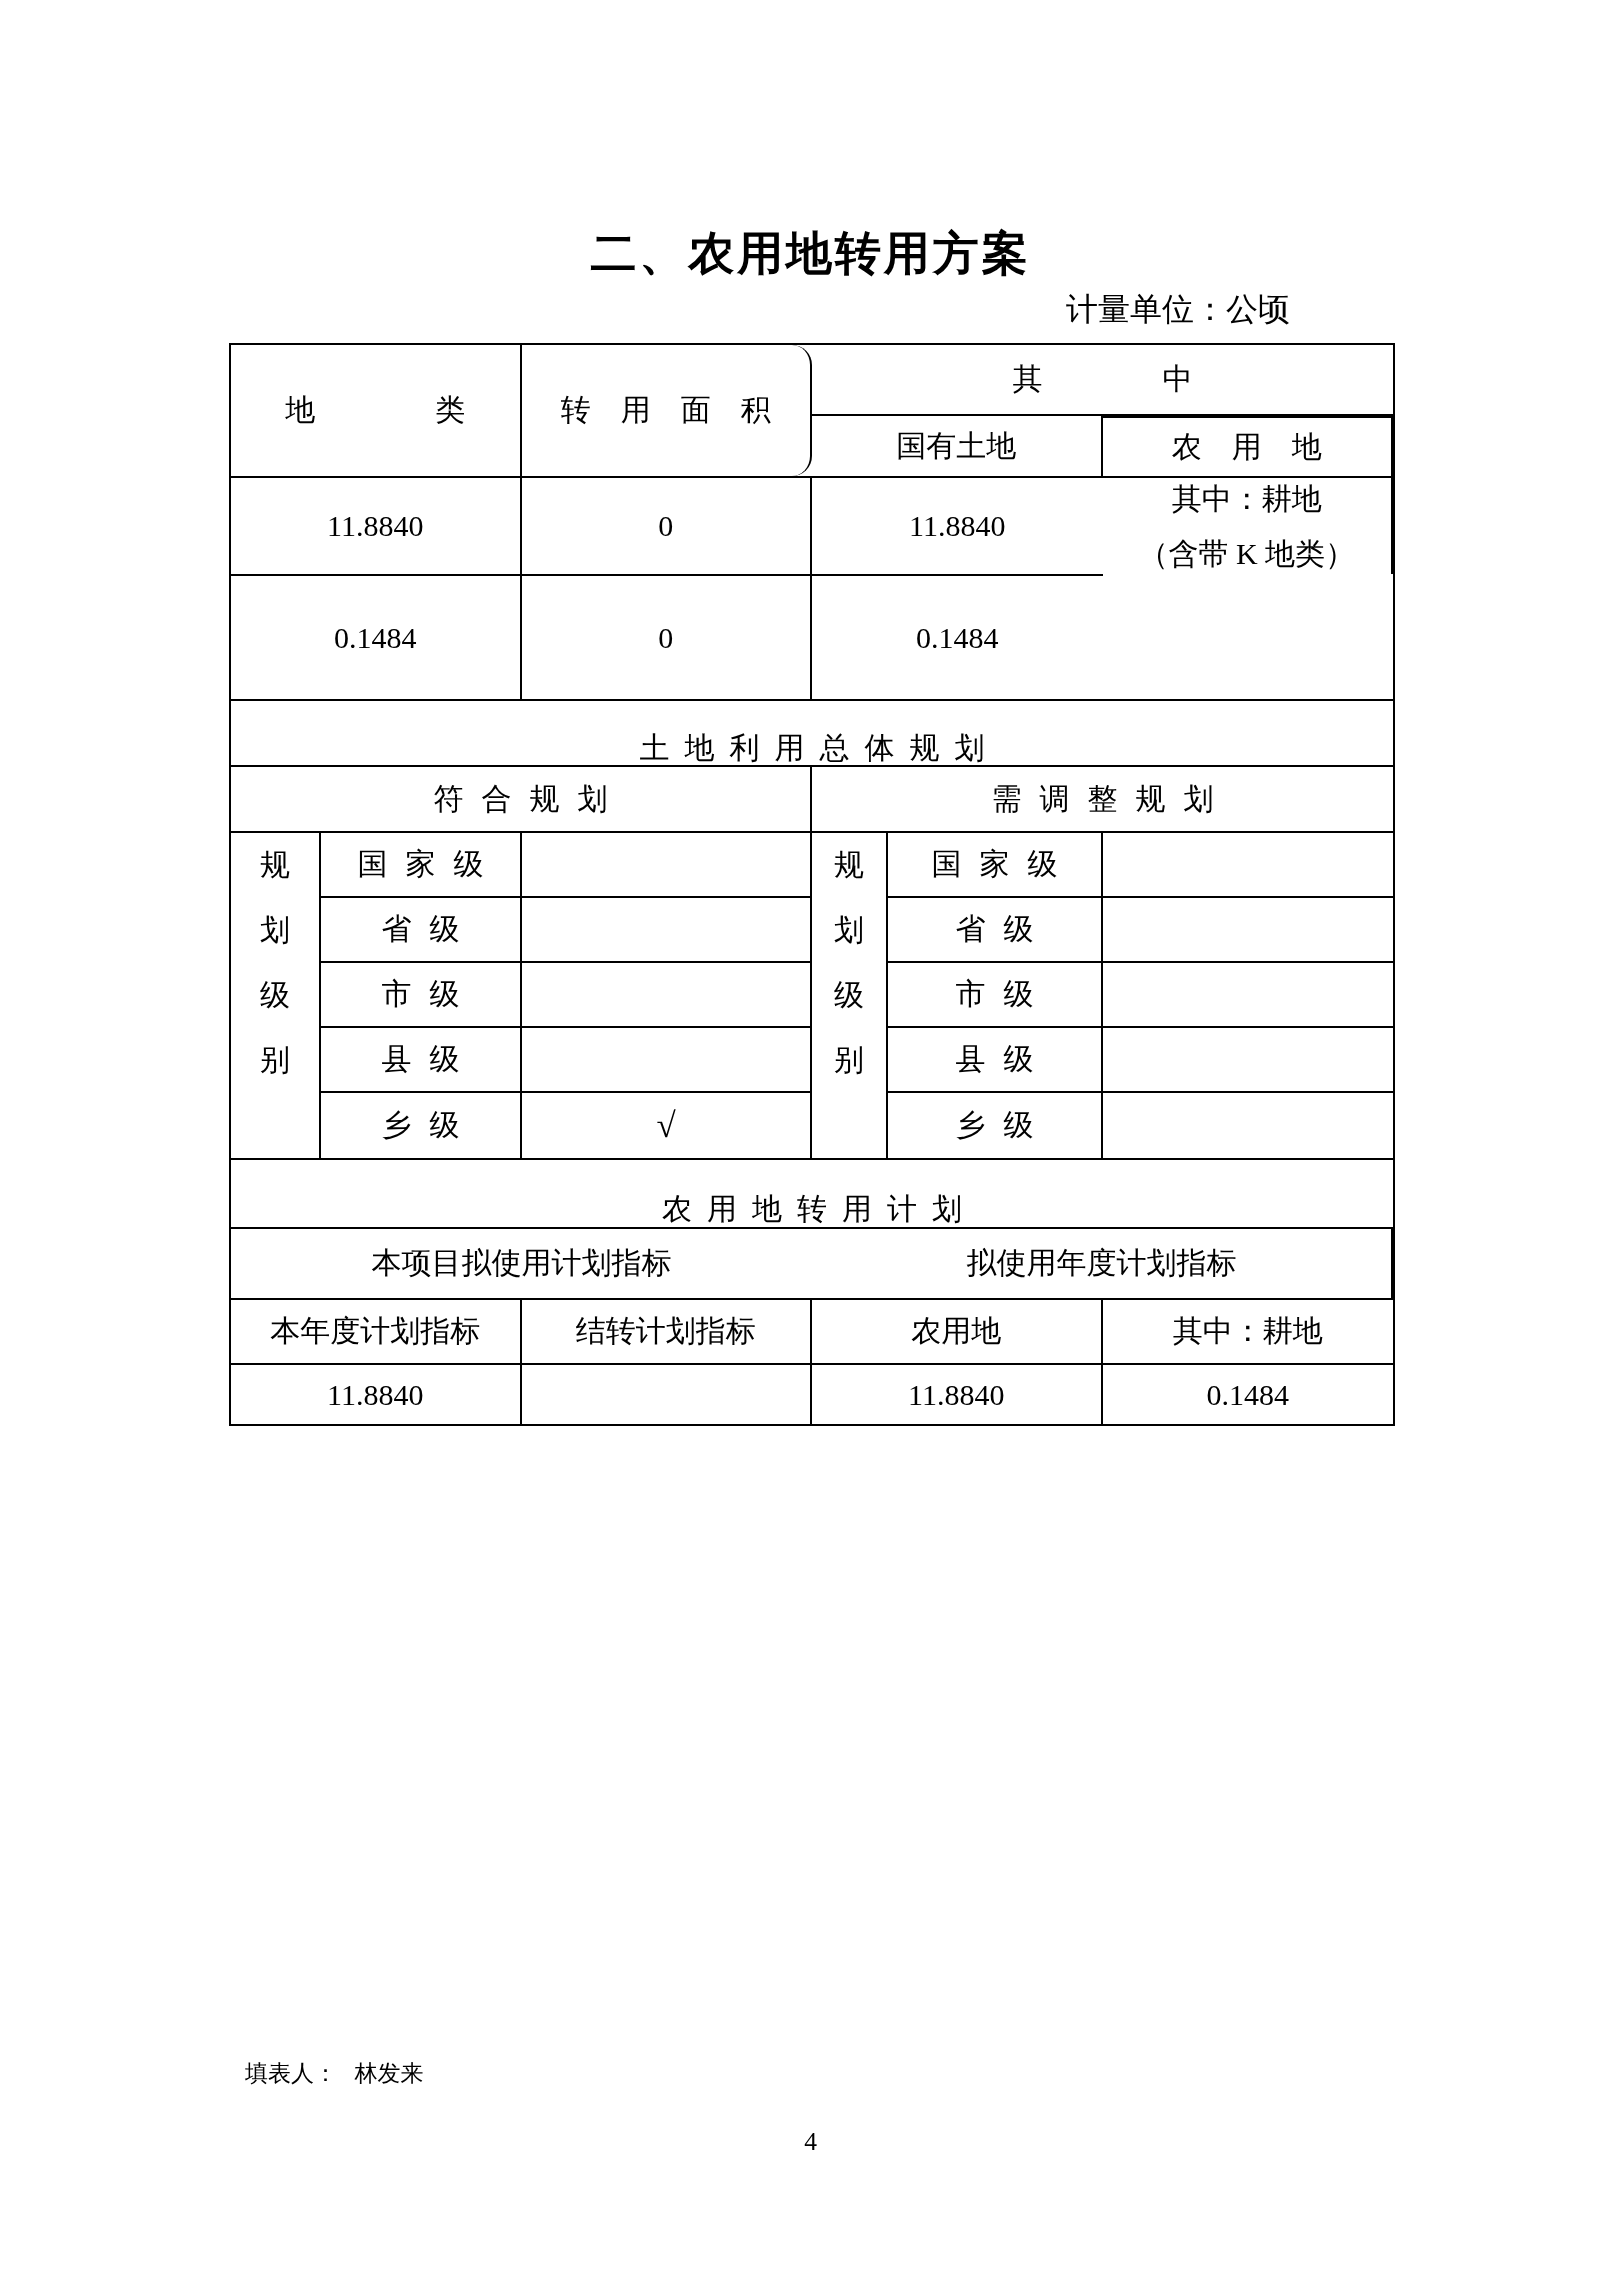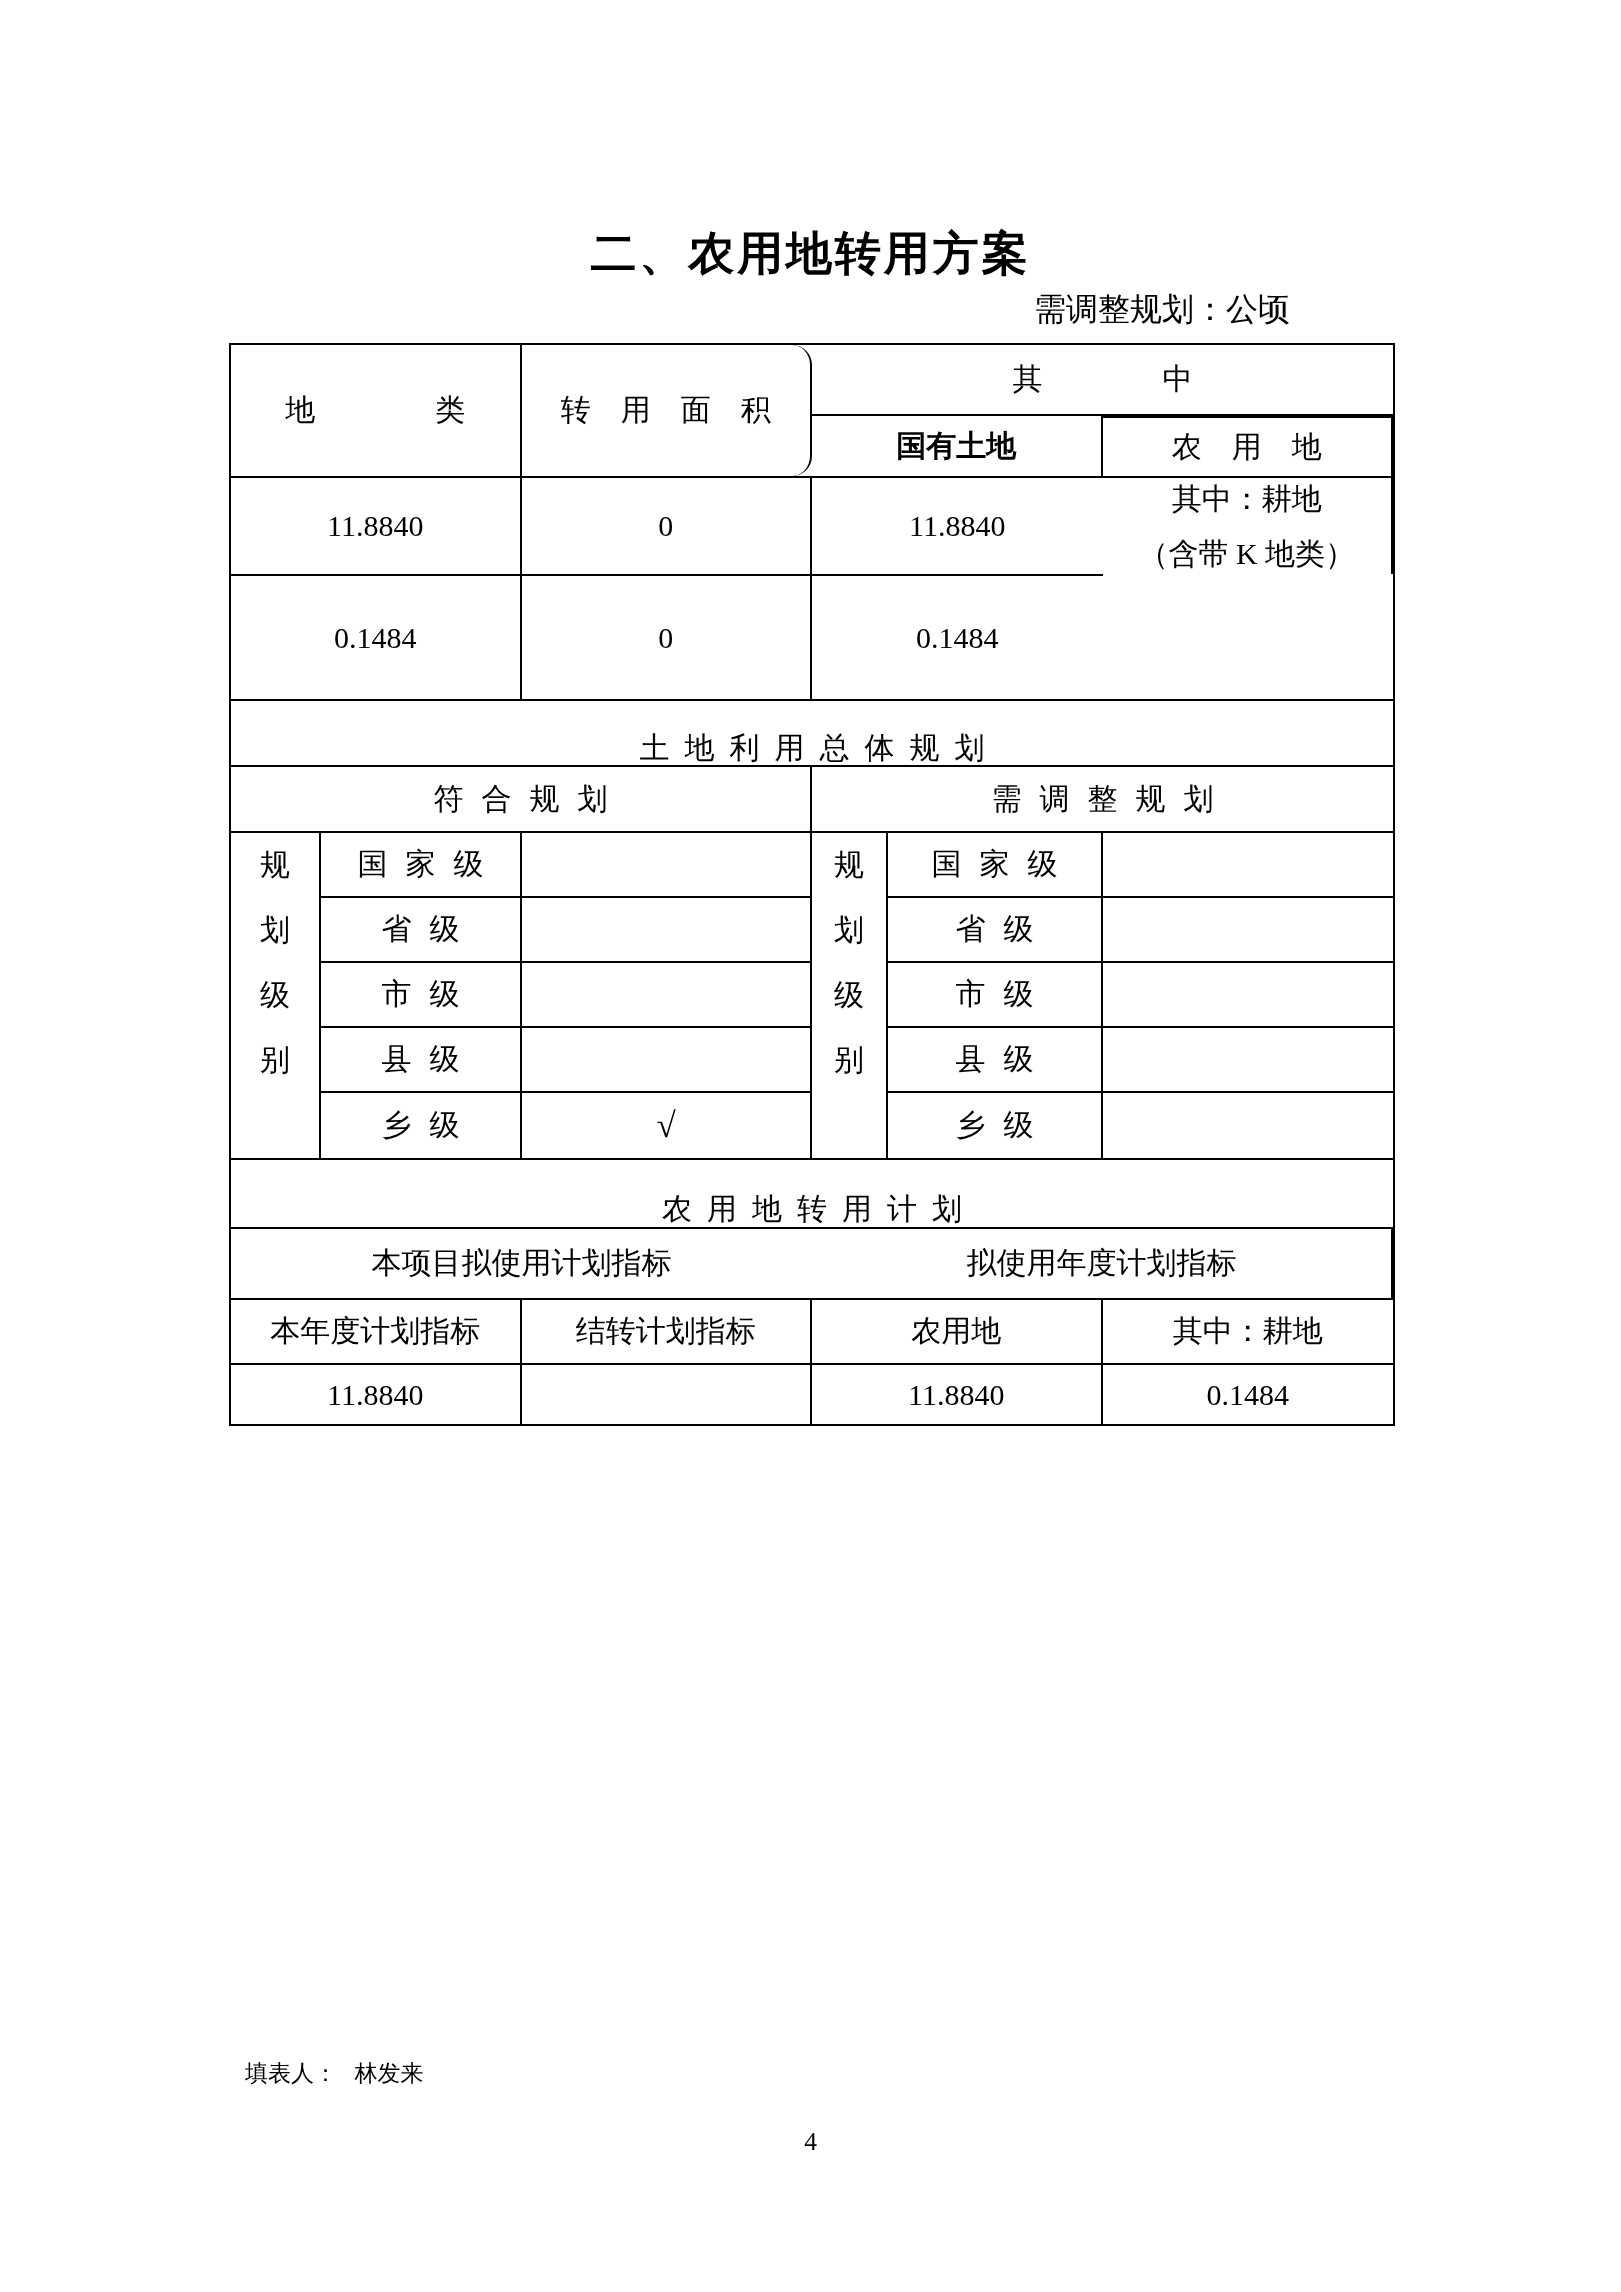--- a/index.html
+++ b/index.html
@@ -37,21 +37,21 @@
   .bb { border-bottom:2px solid #000; }
 
   .sp5 { letter-spacing:.5em; margin-right:-.5em;margin-top:31px; }
   .sp6 { letter-spacing:.6em; margin-right:-.6em; }
 
   
   .secA { display:grid; grid-template-columns:repeat(4,1fr); grid-template-rows:71px 60px 98px 125px; }
   .a-dilei   { grid-area:1/1/3/2; }
   .a-zhuan   { grid-area:1/2/3/3;border-radius:20px; }
   .a-among   { grid-area:1/3/2/5; }
-  .a-state   { grid-area:2/3/3/4;font-weight:bold; }
+  .a-state   { grid-area:2/3/3/4; }
   .a-coll    { grid-area:2/4/3/5; }
   .two-line  { flex-direction:column; line-height:55px; }
 
   
   .sec-title { height:66px; border-top:2px solid #000; }
   .secD { height:69px; }
 
   
   .secC {
     display:grid; border-top:2px solid #000;
@@ -82,21 +82,21 @@
   .filler-line { position:absolute; left:245px; top:2058px; font-size:23px; }
   .filler-name { margin-left:17.6px; }
   .page-number { position:absolute; top:2127px; left:0; width:100%; text-align:center; font-size:25.5px; }
 </style>
 </head>
 <body>
 
 <div class="page">
 
   <div class="doc-title">二、农用地转用方案</div>
-  <div class="unit-line">需调整规划：公顷</div>
+  <div class="unit-line">计量单位：公顷</div>
 
   <div class="tbl">
 
     <div class="secA">
       <div class="cell a-dilei br">地　　　　类</div>
       <div class="cell a-zhuan br">转　用　面　积</div>
       <div class="cell a-among bb">其　　　　中</div>
       <div class="cell a-state br">国有土地</div>
 
       <div class="cell bt br">农　用　地</div>

